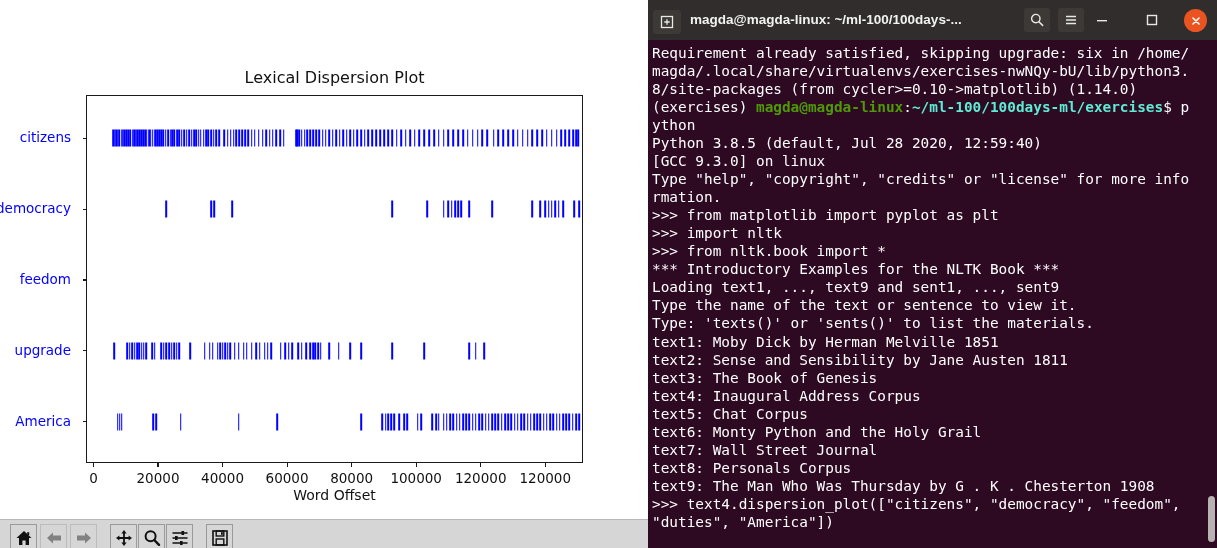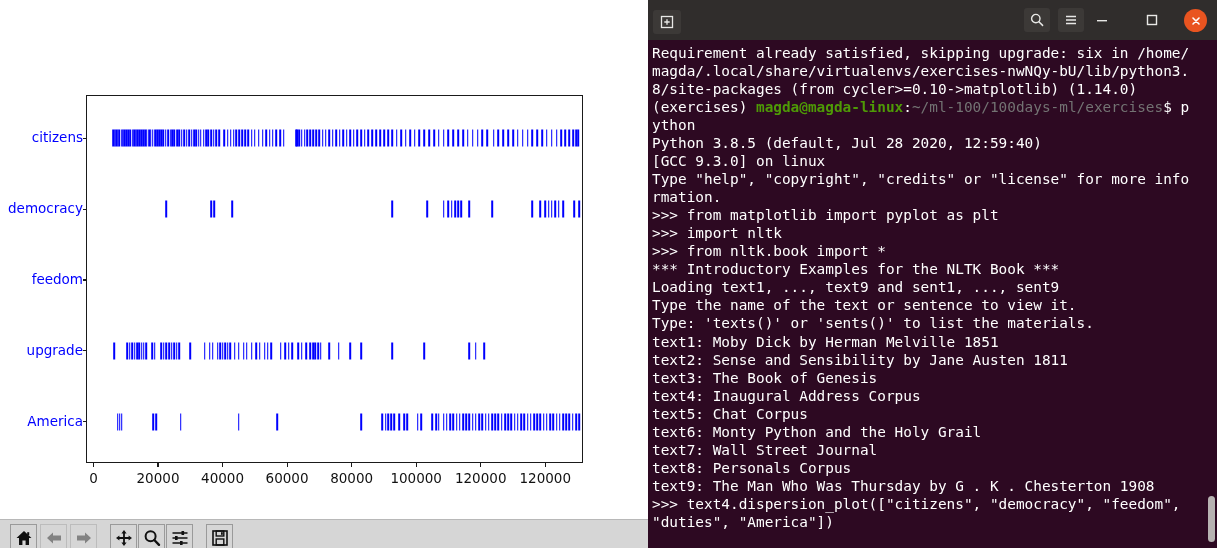--- a/index.html
+++ b/index.html
@@ -81,21 +81,21 @@
     position: absolute;
     left: 86px; top: 59px;
     width: 497px;
     height: 368px;
     border: 1.1px solid #1a1a1a;
     box-sizing: border-box;
     background: #ffffff;
   }
   .ytick-label {
     position: absolute;
-    right: 0;
+    right: 12px;
     text-align: left;
     font-size: 13.5px;
     color: #0000ff;
     font-family: "DejaVu Sans", sans-serif;
     white-space: nowrap;
     transform: translateY(-50%);
     line-height: 1;
   }
   #ytick-label-wrap {
     position: absolute;
@@ -262,21 +262,21 @@
     font-family: "DejaVu Sans Mono", monospace;
     font-size: 14.4px;
     line-height: 18.03px;
     color: #ffffff;
     white-space: pre-wrap;
     word-break: break-all;
   }
   .tl { display: block; white-space: pre; }
   .c-white { color: #ffffff; }
   .c-green { color: #4e9a06; font-weight: bold; }
-  .c-blue  { color: #737373; font-weight: normal; }
+  .c-blue  { color: #5eead4; font-weight: bold; }
   #terminal-scrollbar {
     position: absolute;
     right: 0; top: 40px;
     width: 11px;
     height: 508px;
     background: #2d0922;
   }
   #terminal-scroll-thumb {
     position: absolute;
     right: 2px;
@@ -288,20 +288,21 @@
     cursor: pointer;
   }
 </style>
 </head>
 <body>
 
 <div id="figure-window">
 
 
   <div id="figure-canvas">
+    <div id="plot-title">Lexical Dispersion Plot</div>
 
     <div id="plot-frame">
       <div id="ytick-label-wrap">
           <div class="ytick-label" style="top: 42.4615px;">citizens</div>
           <div class="ytick-label" style="top: 113.231px;">democracy</div>
           <div class="ytick-label" style="top: 184px;">feedom</div>
           <div class="ytick-label" style="top: 254.769px;">upgrade</div>
           <div class="ytick-label" style="top: 325.538px;">America</div>
         </div>
       <div id="ytick-marks">
@@ -618,20 +619,21 @@
           <div class="disp-mark" style="left: 472.795px; top: 325.538px; background: rgb(0, 0, 255);"></div>
           <div class="disp-mark" style="left: 476.023px; top: 325.538px; background: rgb(0, 0, 255);"></div>
           <div class="disp-mark" style="left: 479.25px; top: 325.538px; background: rgb(0, 0, 255);"></div>
           <div class="disp-mark" style="left: 482.477px; top: 325.538px; background: rgb(0, 0, 255);"></div>
           <div class="disp-mark" style="left: 485.705px; top: 325.538px; background: rgb(0, 0, 255);"></div>
           <div class="disp-mark" style="left: 488.932px; top: 325.538px; background: rgb(0, 0, 255);"></div>
           <div class="disp-mark" style="left: 492.159px; top: 325.538px; background: rgb(0, 0, 255);"></div>
         </div>
     </div>
 
+    <div id="xaxis-label">Word Offset</div>
   </div>
 
   <div id="figure-toolbar">
     <div class="tb-btn" id="tb-home" style="left:10px;">
       <svg width="18" height="18" viewBox="0 0 18 18">
         <path d="M9 2 L16.5 9 L14 9 L14 16 L10.6 16 L10.6 11.4 L7.4 11.4 L7.4 16 L4 16 L4 9 L1.5 9 Z" fill="#111"></path>
         <rect x="12.2" y="3.2" width="2" height="3" fill="#111"></rect>
       </svg>
     </div>
     <div class="tb-btn disabled" id="tb-back" style="left:40px;">
@@ -679,20 +681,21 @@
   <div id="terminal-accent-tab"></div>
 
   <div id="terminal-titlebar">
     <div id="term-newtab">
       <svg width="16" height="16" viewBox="0 0 16 16">
         <rect x="2.5" y="2.5" width="11" height="11" fill="none" stroke="#e8e8e6" stroke-width="1.3"></rect>
         <path d="M8 5.3 V10.7 M5.3 8 H10.7" stroke="#e8e8e6" stroke-width="1.3"></path>
       </svg>
     </div>
 
+    <div id="terminal-title">magda@magda-linux: ~/ml-100/100days-...</div>
 
     <div class="term-btn" id="term-search">
       <svg width="16" height="16" viewBox="0 0 16 16">
         <circle cx="6.8" cy="6.6" r="4.2" fill="none" stroke="#e8e8e6" stroke-width="1.4"></circle>
         <path d="M9.9 9.8 L13.6 13.4" stroke="#e8e8e6" stroke-width="1.5" stroke-linecap="round"></path>
       </svg>
     </div>
     <div class="term-btn" id="term-menu">
       <svg width="16" height="16" viewBox="0 0 16 16">
         <path d="M3 4.5 H13 M3 8 H13 M3 11.5 H13" stroke="#e8e8e6" stroke-width="1.4"></path>

